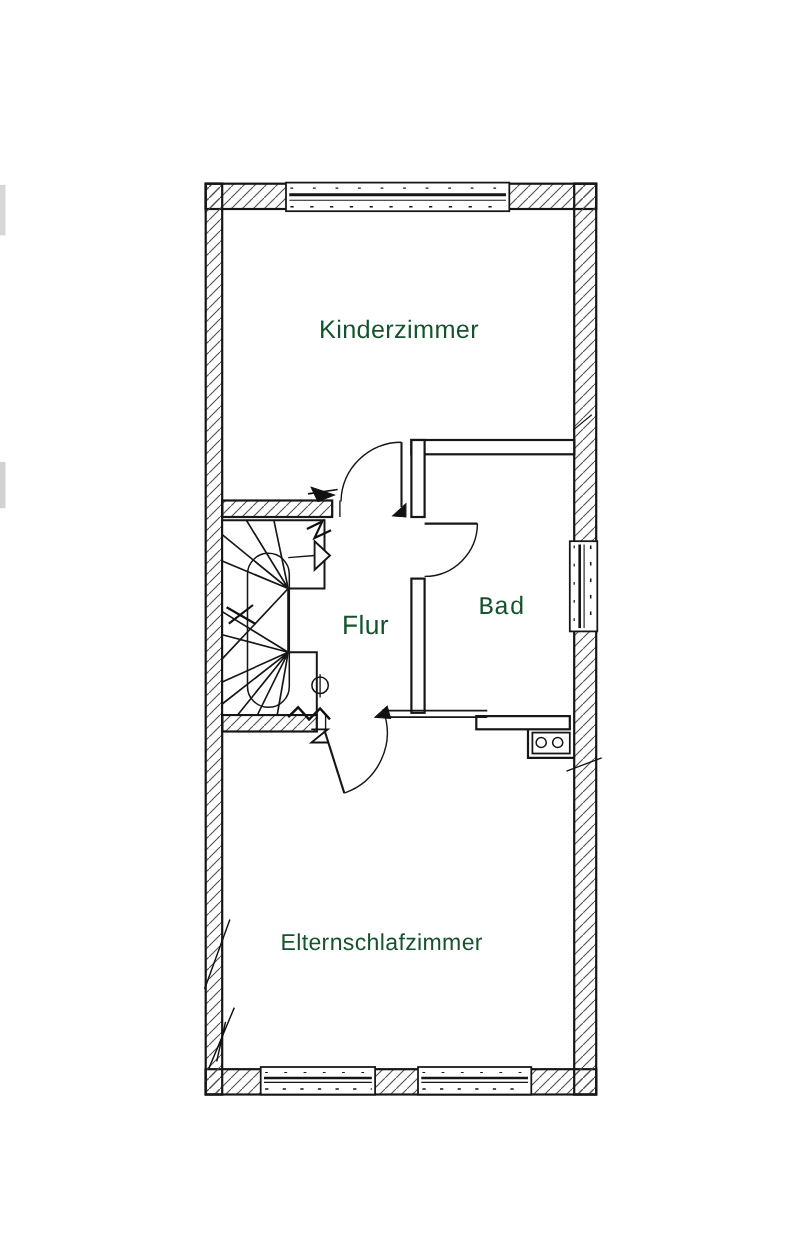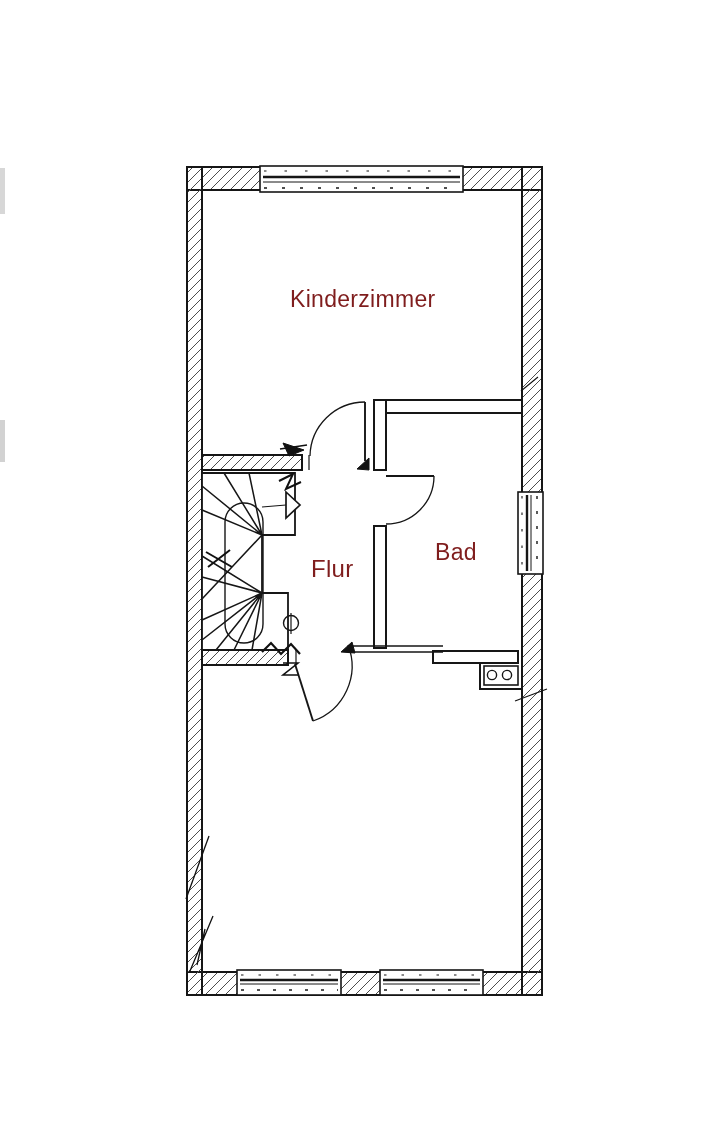--- a/index.html
+++ b/index.html
@@ -6,29 +6,29 @@
   .plan{
     position:relative;
     width:720px;height:1144px;
     background:#ffffff;
     font-family:"Liberation Sans", sans-serif;
     overflow:hidden;
   }
   .plan svg{position:absolute;left:0;top:0;}
   .room-label{
     position:absolute;
-    color:#7f1d1d;
+    color:#14532d;
     white-space:nowrap;
     letter-spacing:0.3px;
     line-height:1;
     user-select:none;
   }
   .lbl-kinderzimmer{left:290px;top:288px;font-size:23px;}
   .lbl-flur{left:311px;top:557px;font-size:24px;}
-  .lbl-bad{left:435px;top:541px;font-size:23px;}
+  .lbl-bad{left:435px;top:541px;font-size:23px;font-family:Liberation Mono, monospace;}
   .lbl-eltern{left:255px;top:847px;font-size:21px;}
   .scan-mark{position:absolute;left:0;width:5px;}
   .scan-mark.m1{top:168px;height:46px;background:#c9c9c9;opacity:.75;}
   .scan-mark.m2{top:420px;height:42px;background:#c3c3c3;opacity:.75;}
 </style>
 </head>
 <body>
 
 <div class="plan">
 
@@ -149,16 +149,17 @@
       <path d="M186,899 L209,836" stroke-width="1.3"></path>
       <path d="M190,971 L213,916 M197,965 L205,929" stroke-width="1.3"></path>
       <path d="M515,701 L547,689" stroke-width="1.2"></path>
       <path d="M521,391 L538,377" stroke-width="1.1"></path>
     </g>
   </svg>
 
   <div class="room-label lbl-kinderzimmer">Kinderzimmer</div>
   <div class="room-label lbl-flur">Flur</div>
   <div class="room-label lbl-bad">Bad</div>
+  <div class="room-label lbl-eltern">Elternschlafzimmer</div>
 
   <div class="scan-mark m1"></div>
   <div class="scan-mark m2"></div>
 </div>
 
 </body></html>

